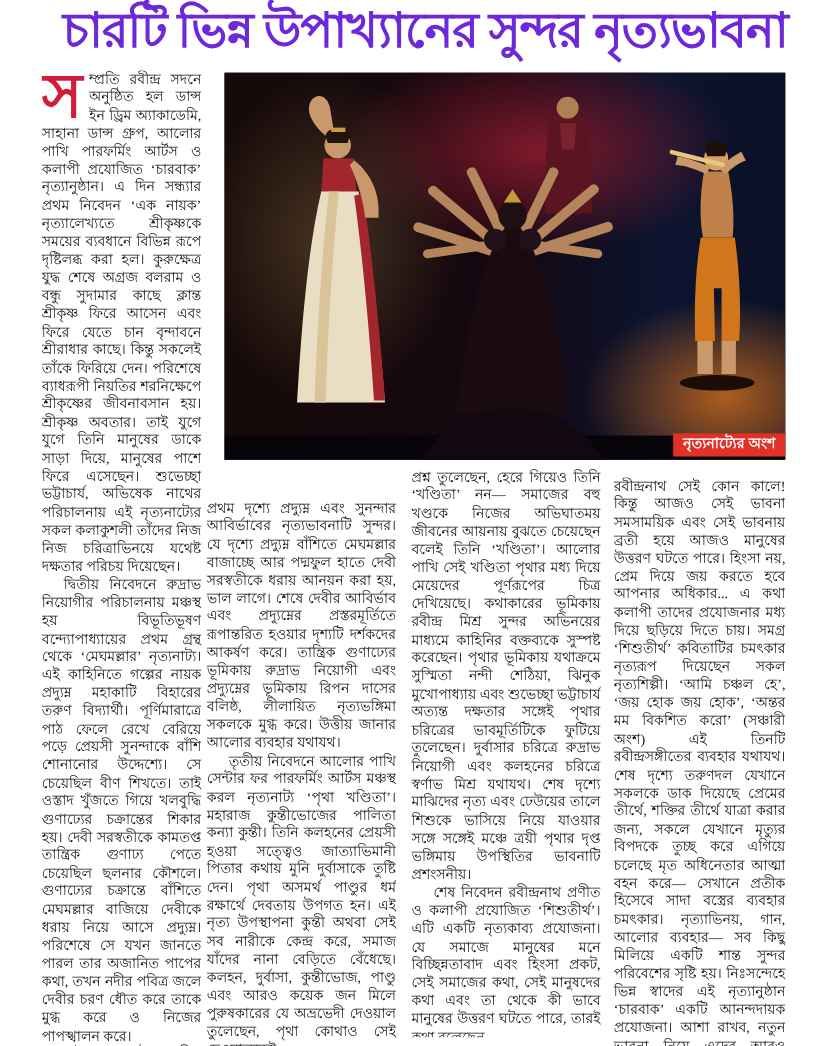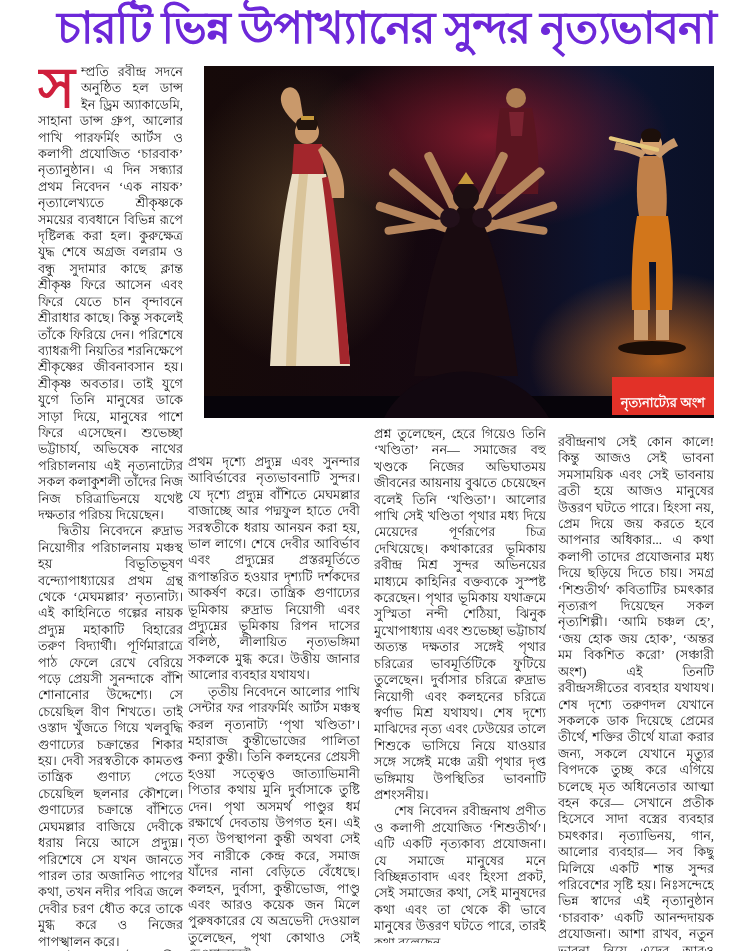--- a/index.html
+++ b/index.html
@@ -13,21 +13,21 @@
   .col2{left:188px;top:454px;width:172px;height:517px;}
   .col3{left:374px;top:426px;width:172px;height:517px;}
   .col4{left:558px;top:434px;width:156px;height:517px;}
   .para{margin:0;}
   .para.indent{text-indent:20px;}
   .dropcap{float:left;color:#cf1f3c;font-weight:bold;font-size:56px;line-height:44px;
         padding:2px 6px 0 0;}
   .photo{position:absolute;left:204px;top:66px;width:510px;height:352px;background:#0b0608;overflow:hidden;}
   .photo svg{display:block;width:100%;height:100%;}
   .caption{position:absolute;right:0px;bottom:3px;background:#e23128;color:#ffffff;
-        font-weight:bold;font-size:13px;line-height:16px;padding:18px 9px 4px 9px;
+        font-weight:bold;font-size:13px;line-height:16px;padding:1px 9px 4px 9px;
         font-family:"Liberation Sans", sans-serif;}
 </style>
 </head>
 <body>
 
 <div class="page">
 
   <h1 class="headline">চারটি ভিন্ন উপাখ্যানের সুন্দর নৃত্যভাবনা</h1>
 
   <div class="col col1">

